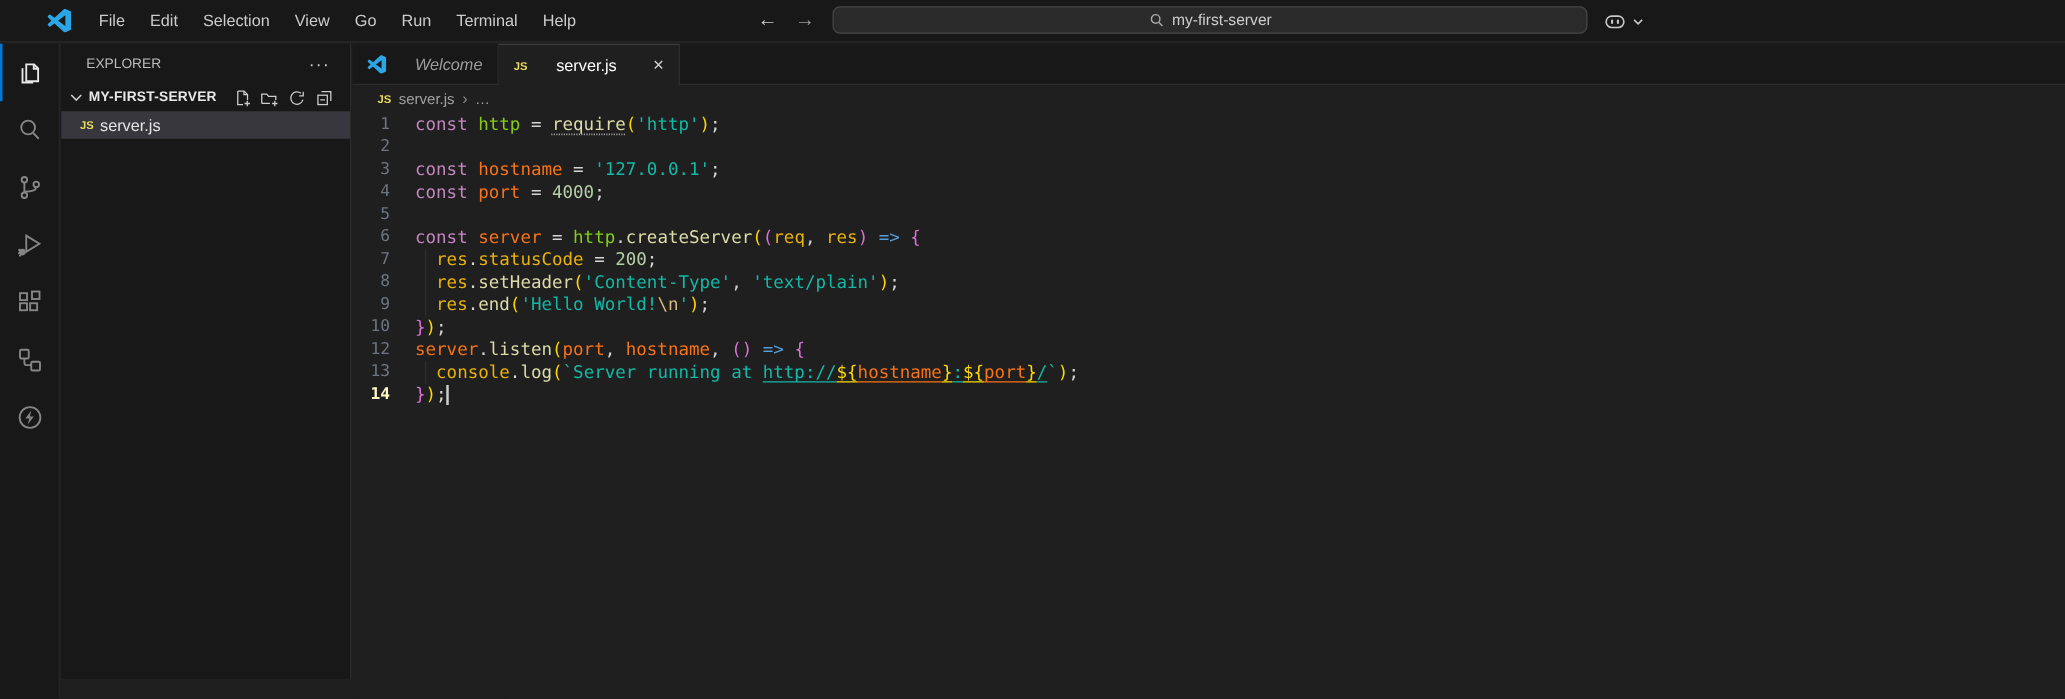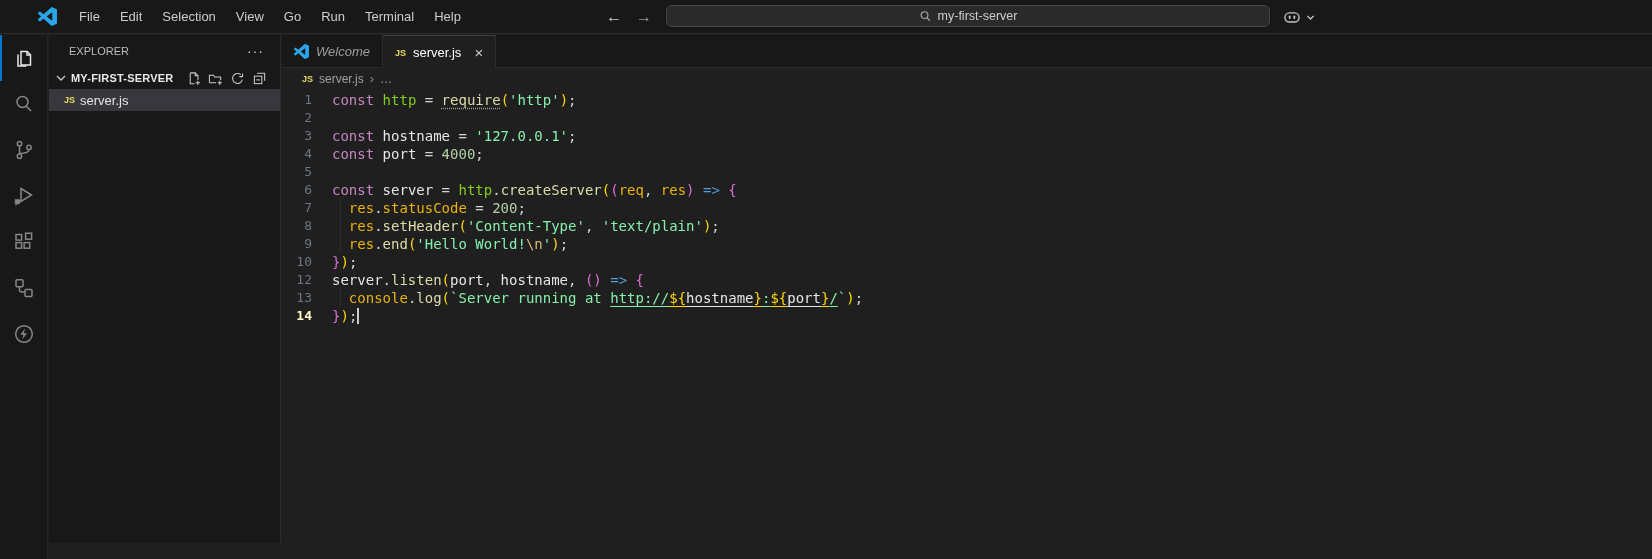--- a/index.html
+++ b/index.html
@@ -37,40 +37,40 @@
   .sb-section .ws-name{font-size:11px;font-weight:bold;color:#e7e7e7;flex:1;margin-left:2px;letter-spacing:.2px;}
   .sb-actions{display:flex;gap:4px;}
   .sb-actions .sb-act{width:18px;height:18px;display:flex;align-items:center;justify-content:center;color:#cccccc;}
   .sb-actions svg{width:15px;height:15px;}
   .file-row{height:22px;display:flex;align-items:center;padding-left:15px;gap:5px;font-size:13px;color:#e4e4e4;}
   .file-row.selected{background:#37373d;}
   .js-badge{font-weight:bold;font-size:9px;color:#e7d95c;font-family:"Liberation Sans",sans-serif;}
 
   .editor{position:absolute;top:35px;left:282px;right:0;bottom:0;background:#1f1f1f;}
   .tabbar{height:33px;background:#181818;border-bottom:1px solid #2b2b2b;display:flex;box-sizing:border-box;}
-  .tab{display:flex;align-items:center;gap:7px;padding:0 12px;font-size:13px;color:#9d9d9d;
+  .tab{display:flex;align-items:center;gap:23px;padding:0 12px;font-size:13px;color:#9d9d9d;
     border-right:1px solid #2b2b2b;box-sizing:border-box;height:33px;}
   .tab.italic .tab-label{font-style:italic;}
   .tab.active{background:#1f1f1f;color:#ffffff;border-top:1px solid #3c3c3c;height:34px;}
   .tab .tab-logo{display:flex;color:#2aa5e6;}
   .tab .tab-logo svg{width:15px;height:15px;}
   .tab-close{font-size:15px;color:#cfcfcf;margin-left:6px;line-height:1;}
   .breadcrumb{height:21px;display:flex;align-items:center;gap:6px;padding-left:20px;
     color:#a0a0a0;font-size:12px;}
   .breadcrumb .sep{font-size:13px;color:#8a8a8a;}
 
   .code{position:absolute;top:55px;left:0;right:0;bottom:0;font-family:"DejaVu Sans Mono",monospace;
     font-size:14px;line-height:18px;color:#d4d4d4;padding-top:1px;}
   .code-line{position:relative;height:18px;padding-left:50px;white-space:pre;}
   .ln{position:absolute;left:0;top:0;width:30px;text-align:right;color:#6e7681;font-size:13px;}
   .ln.current{color:#fef9c3;font-weight:bold;}
   .guide{position:absolute;left:58px;top:0;height:18px;width:1px;background:#2e2e2e;}
   .cursor{display:inline-block;width:2px;height:16px;background:#cccccc;vertical-align:text-bottom;}
-  .tk-kw{color:#C586C0}.tk-mod{color:#84cc16}.tk-cvar{color:#e5e5e5}.tk-pvar{color:#eab308}
-  .tk-fn{color:#DCDCAA}.tk-str{color:#86efac}.tk-esc{color:#D7BA7D}.tk-num{color:#B5CEA8}
+  .tk-kw{color:#C586C0}.tk-mod{color:#84cc16}.tk-cvar{color:#f97316}.tk-pvar{color:#eab308}
+  .tk-fn{color:#DCDCAA}.tk-str{color:#14b8a6}.tk-esc{color:#D7BA7D}.tk-num{color:#B5CEA8}
   .tk-op{color:#d4d4d4}.tk-punct{color:#d4d4d4}.tk-arrow{color:#569CD6}
   .tk-p1{color:#FFD700}.tk-p2{color:#DA70D6}.tk-tpl{color:#FFD700}
   .u{text-decoration:underline;text-underline-offset:3px;margin-top:32px;}
   .hint{text-decoration:underline dotted;text-decoration-color:#9a9a9a;text-underline-offset:3px;margin-top:42px;}
 </style>
 </head>
 <body>
 
 <div class="titlebar">
   <div class="logo">

